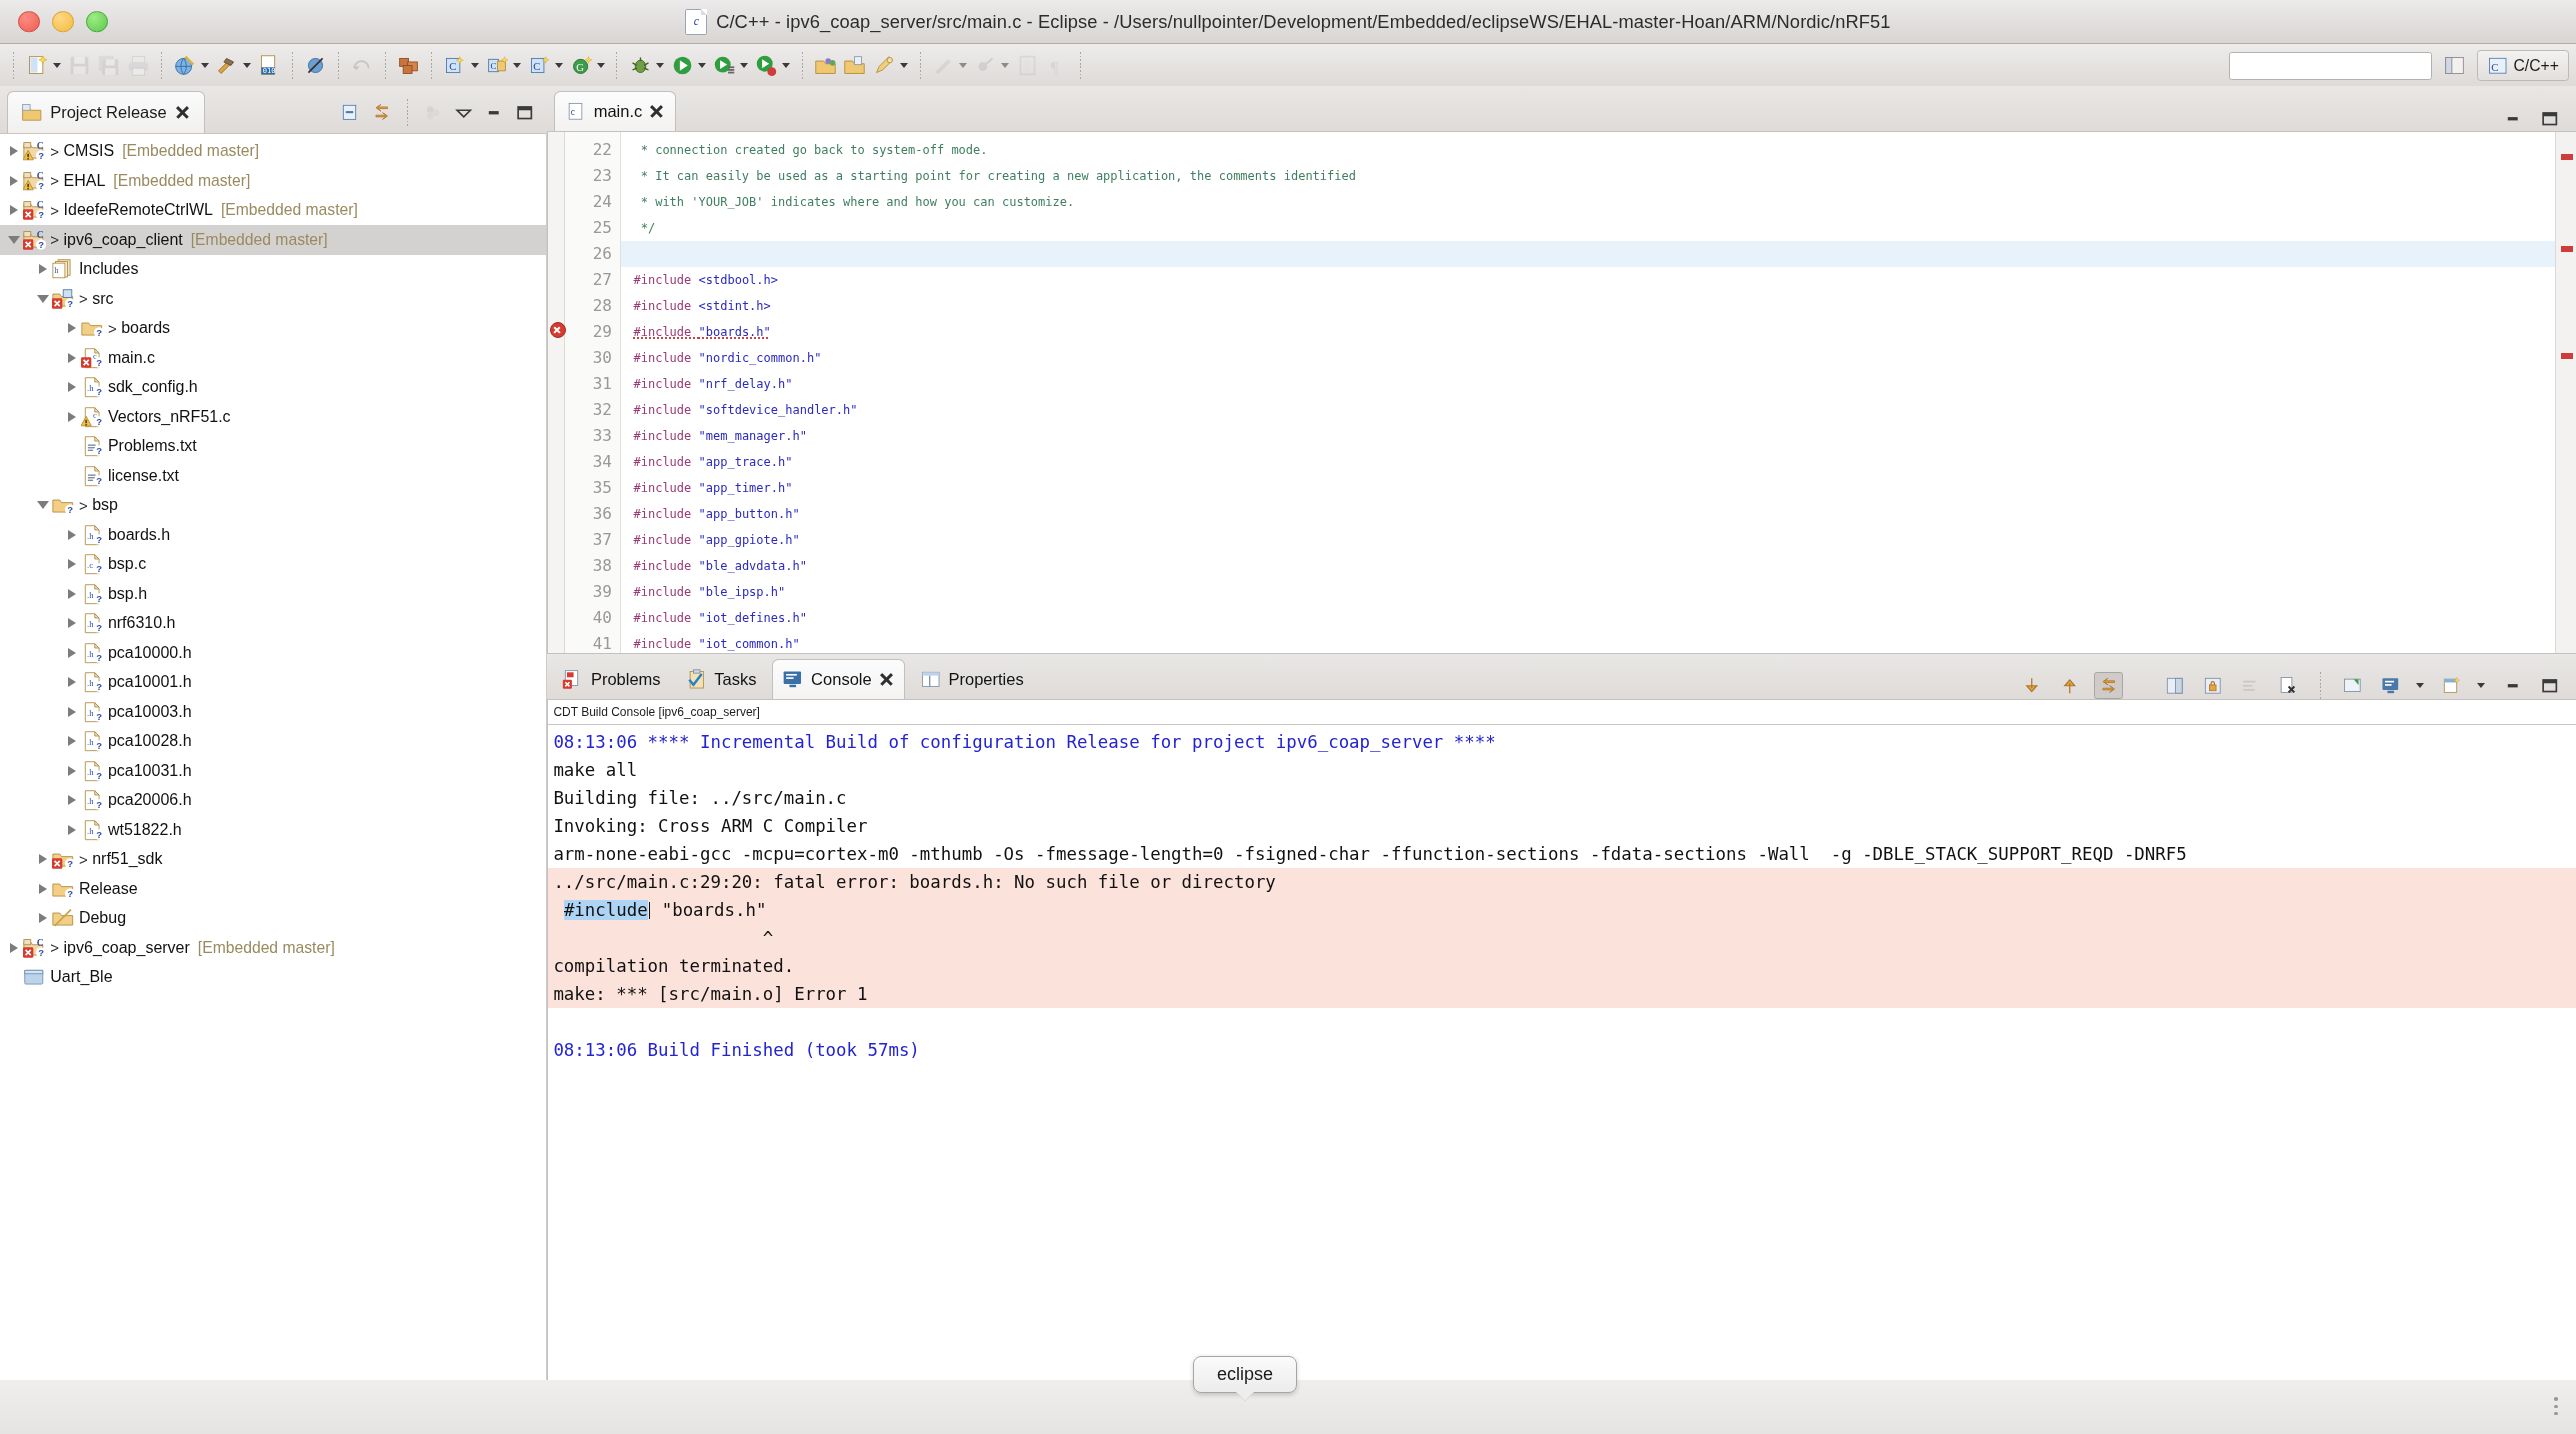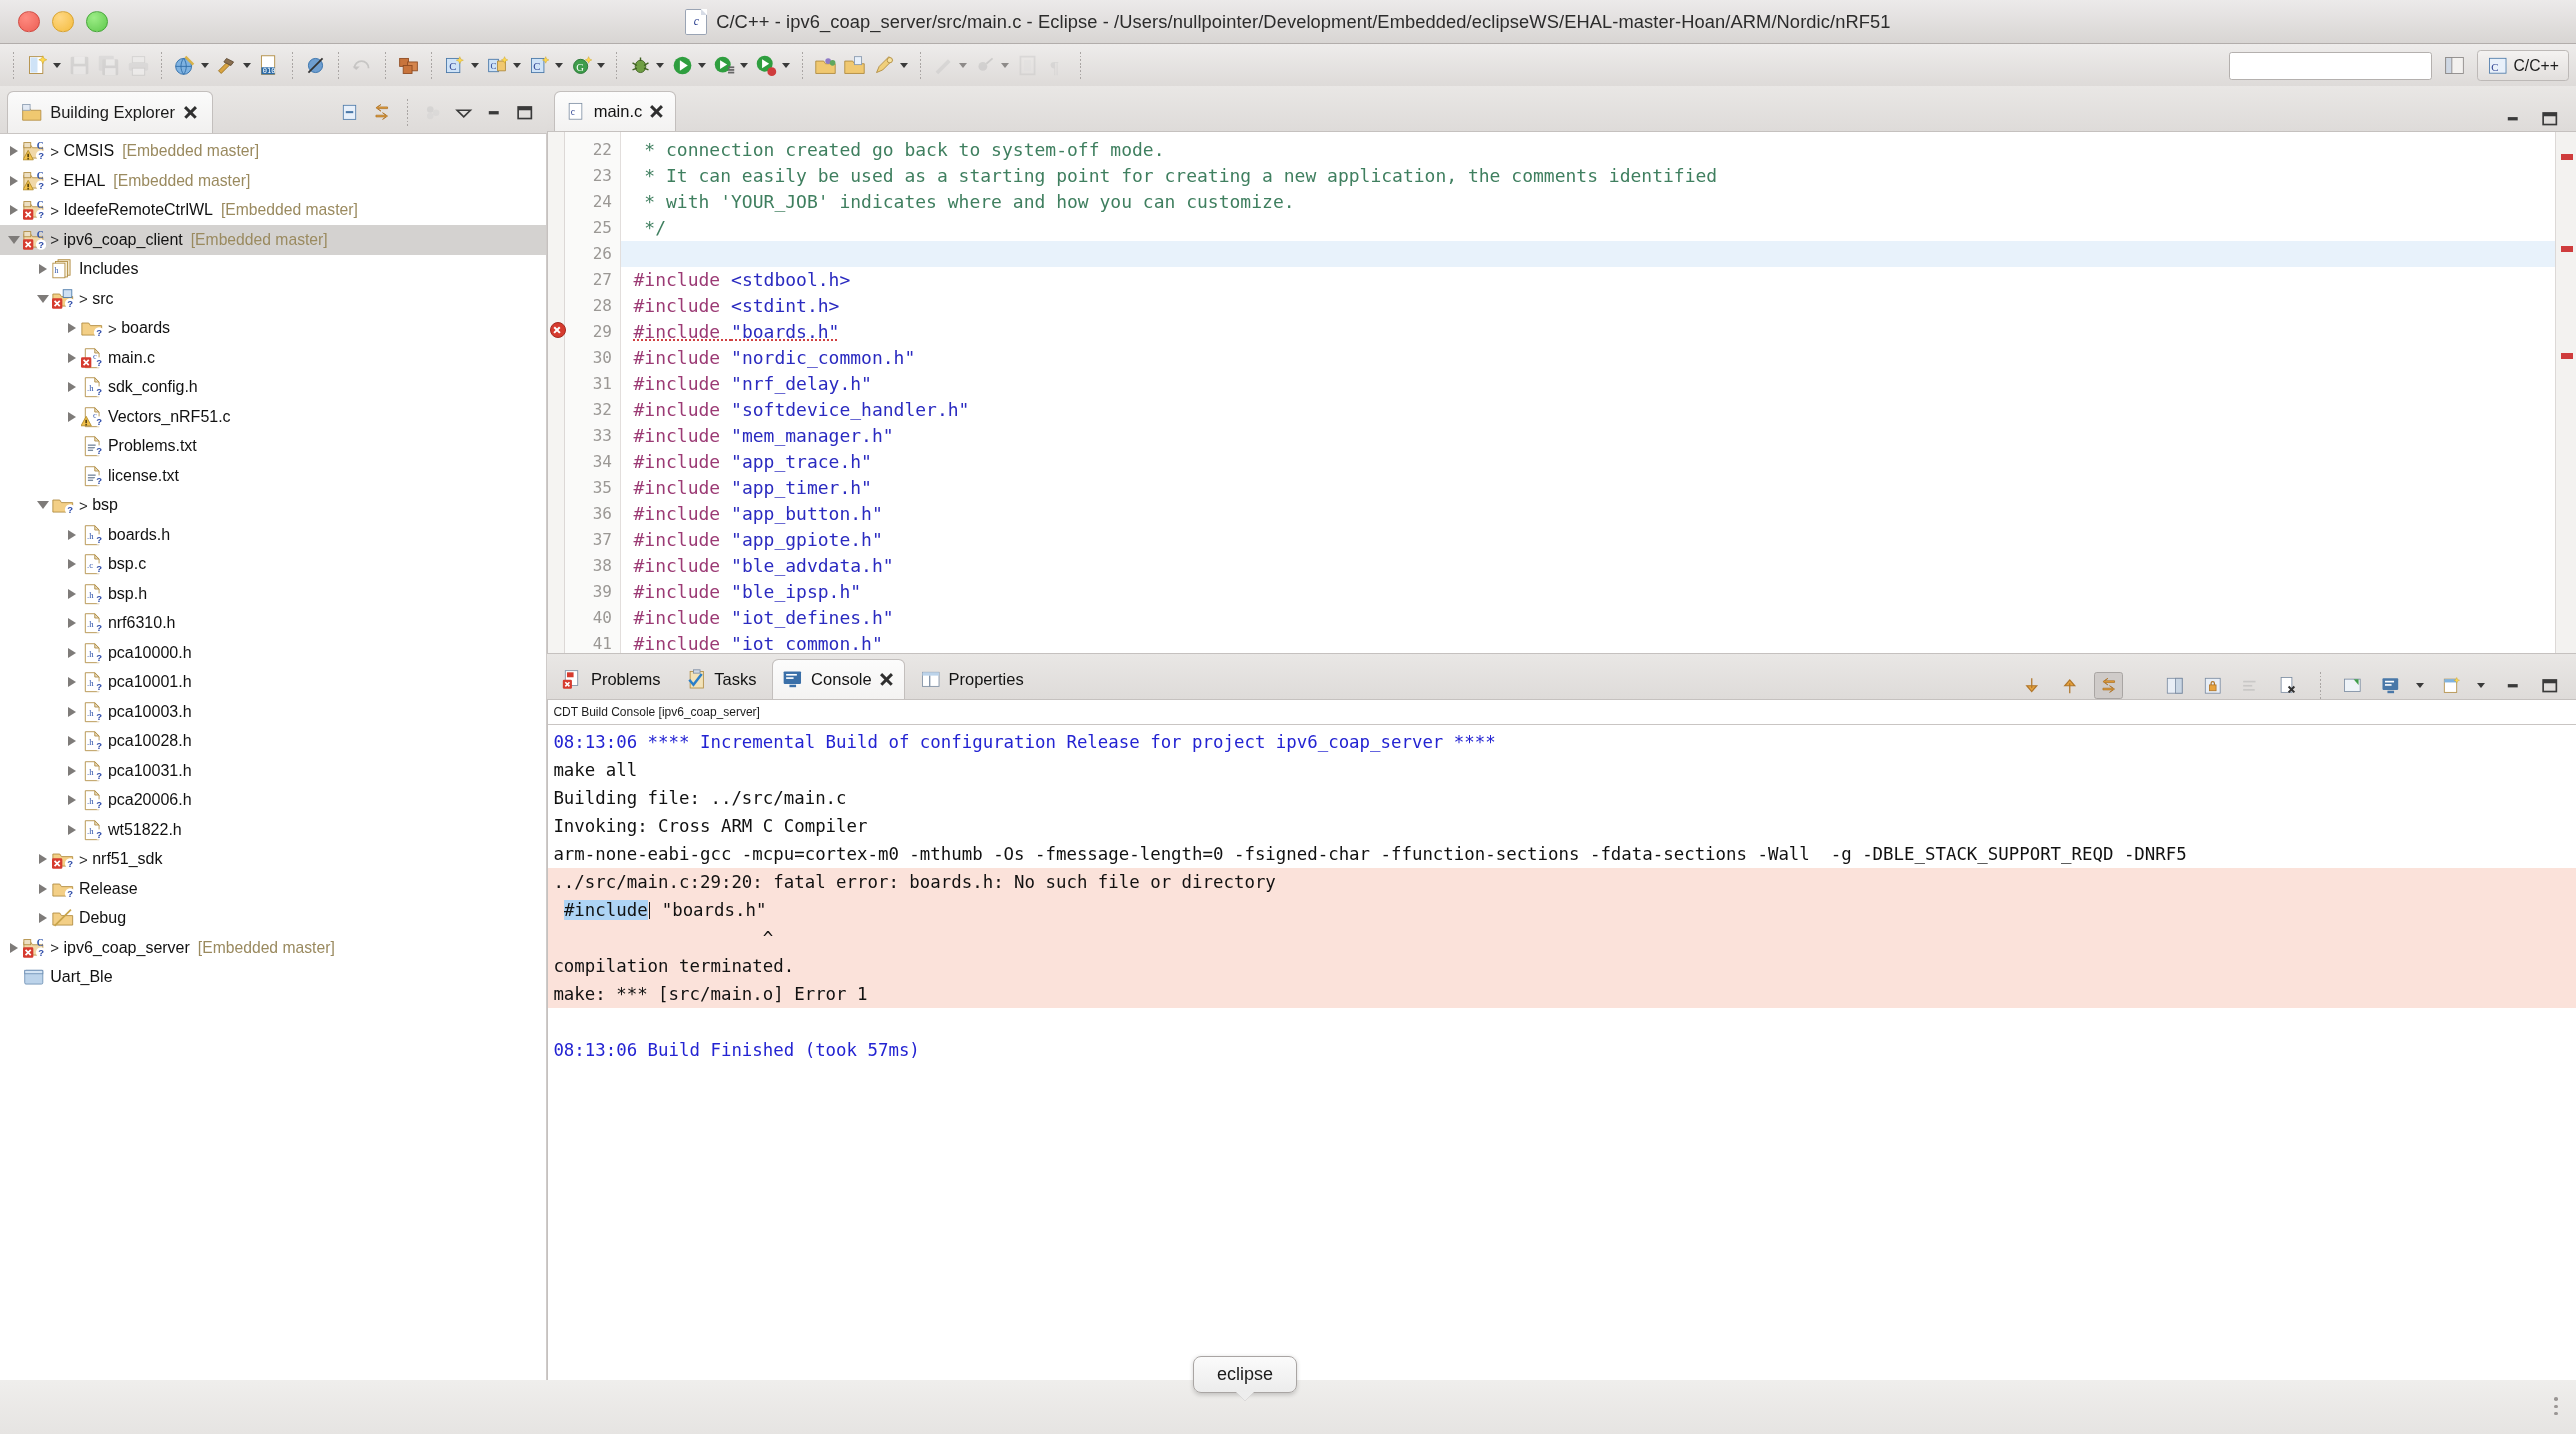--- a/index.html
+++ b/index.html
@@ -92,21 +92,21 @@
   .etools{margin-left:auto;display:flex;align-items:center;gap:10.7px;padding-right:12.5px;}
 
   .editor{flex:none;height:521px;display:flex;background:#fff;border:0.9px solid #c5c1bf;
     border-right:none;position:relative;overflow:hidden;}
   .ruler-left{width:16px;background:#f5f4f2;border-right:0.9px solid #dcd8d6;flex:none;position:relative;}
   .gutter{width:55px;background:#fafaf9;border-right:0.9px solid #e2dedc;flex:none;
     text-align:right;padding-top:5.4px;}
   .gnum{height:26px;line-height:26px;font-size:16px;color:#9b9895;padding-right:8px;
     font-family:"DejaVu Sans Mono",monospace;}
   .code{flex:1;padding-top:5.4px;position:relative;overflow:hidden;}
-  .cl{height:26px;line-height:26px;font-size:18px;white-space:pre;
+  .cl{height:26px;line-height:26px;font-size:12px;white-space:pre;
     font-family:"DejaVu Sans Mono",monospace;padding-left:12.5px;}
   .cl.hl{background:#e8f2fb;}
   .cmt{color:#3f7f5f;}
   .pp{color:#9b3a74;}
   .str{color:#2a2ac0;}
   .err-u{text-decoration:underline;text-decoration-color:#d04040;
     text-decoration-style:dotted;text-decoration-thickness:1.8px;}
   .ruler-right{width:19.7px;background:#f3f2f0;border-left:0.9px solid #dcd8d6;flex:none;position:relative;}
   .rmark{position:absolute;right:2.7px;width:12.5px;height:6.3px;background:#cf3c3c;}
   .err-dot{position:absolute;left:1.8px;width:14.3px;height:14.3px;border-radius:50%;
@@ -408,21 +408,21 @@
 
   <div class="body">
 
     <div class="explorer">
       <div class="view-tabs">
         <div class="vtab">
           <svg width="21.5" height="21.5" viewBox="0 0 26 26">
               <path d="M2 7 h8 l2 3 h12 v12 H2z" fill="#f0c870" stroke="#b08b3f"></path>
               <rect x="2" y="3" width="9" height="7" fill="#e3eaf4" stroke="#8a9bb0"></rect>
             </svg>
-          <span class="vtab-label">Building Explorer</span>
+          <span class="vtab-label">Project Release</span>
           <span class="closeX"></span>
         </div>
         <div class="vtools">
           <div class="vtool">
             <svg width="21.5" height="21.5" viewBox="0 0 26 26">
                 <rect x="4" y="4" width="15" height="17" fill="#e8f0fa" stroke="#4a78a8"></rect>
                 <rect x="7" y="11" width="9" height="2.5" fill="#4a78a8"></rect>
               </svg>
           </div>
           <div class="vtool">

